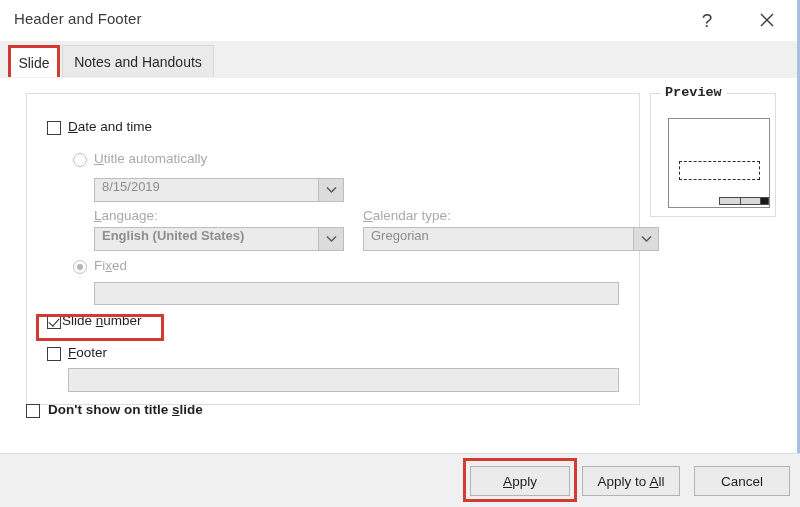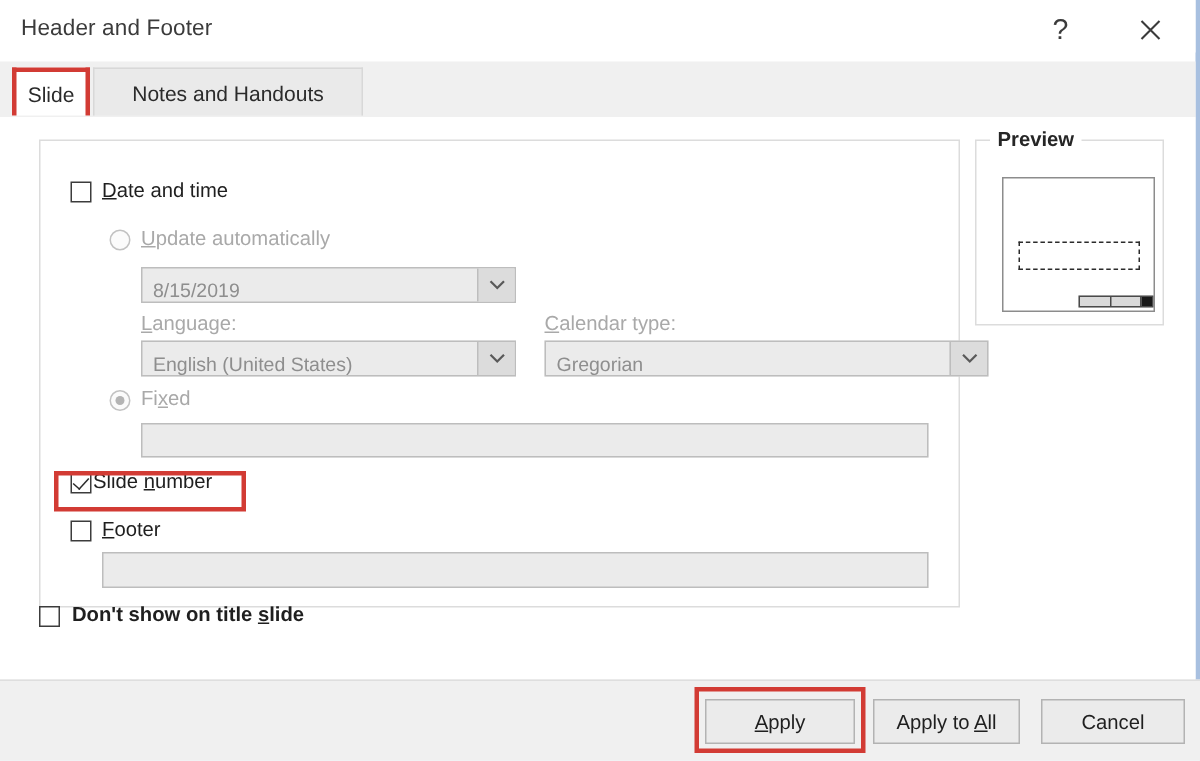--- a/index.html
+++ b/index.html
@@ -46,37 +46,37 @@
     font-size:14px;color:#2b2b2b;
     box-sizing:border-box;
   }
   .tab-slide{
     left:8px;width:52px;
     background:#ffffff;
     border:3px solid #d23b34;
     border-bottom:none;
   }
   .tab-notes{
-    left:62px;width:180px;
+    left:62px;width:152px;
     background:#eaeaea;
     border:1px solid #d8d8d8;
     border-bottom:none;
   }
   
   .body{
     position:absolute;left:0;top:78px;width:100%;height:375px;
     background:#ffffff;
   }
   .groupbox{
     position:absolute;
     border:1px solid #dcdcdc;
     background:transparent;
   }
   .group-include{ left:26px; top:15px; width:612px; height:310px; }
-  .group-preview{ left:650px; top:15px; width:124px; height:122px; }
+  .group-preview{ left:650px; top:15px; width:124px; height:122px;font-family:Liberation Mono, monospace; }
   .group-legend{
     position:absolute;top:-9px;left:9px;
     background:#ffffff;padding:0 5px;
     font-size:13.5px;color:#262626;font-weight:600;
   }
   
   .cb{
     position:absolute;width:14px;height:14px;
     border:1.6px solid #3c3c3c;background:#ffffff;box-sizing:border-box;
   }
@@ -102,21 +102,21 @@
   .field{
     position:absolute;box-sizing:border-box;
     background:#ebebeb;border:1px solid #bdbdbd;
     font-size:13px;color:#8e8e8e;
     display:flex;align-items:center;padding-left:7px;
   }
   .combo{
     position:absolute;box-sizing:border-box;
     background:#ebebeb;border:1px solid #bdbdbd;
     font-size:13px;color:#8e8e8e;
-    display:flex;align-items:flex-end;padding-left:7px;
+    display:flex;align-items:flex-start;padding-left:7px;
   }
   .combo .arrow{
     position:absolute;right:0;top:0;bottom:0;width:24px;
     background:#dcdcdc;border-left:1px solid #bdbdbd;
     display:flex;align-items:center;justify-content:center;
   }
   .combo .arrow svg{display:block;}
   
   .annot{
     position:absolute;border:3px solid #d23b34;box-sizing:border-box;
@@ -185,36 +185,36 @@
 
     <div class="groupbox group-include">
 
       <div class="cb" style="left:20px;top:27px;"></div>
       <div class="lbl" style="left:41px;top:25px;">
         <u>D</u><span>ate and time</span>
       </div>
 
       <div class="radio" style="left:46px;top:59px;"></div>
       <div class="lbl dim" style="left:67px;top:57px;">
-        <u>U</u><span>pdate automatically</span>
+        <u>U</u><span>title automatically</span>
       </div>
 
       <div class="combo" style="left:67px;top:84px;width:250px;height:24px;">
         <span>8/15/2019</span>
         <span class="arrow">
           <svg width="11" height="8" viewBox="0 0 11 8">
               <path d="M1 1.5 L5.5 6 L10 1.5" stroke="#5a5a5a" stroke-width="1.5" fill="none"></path>
             </svg>
         </span>
       </div>
 
       <div class="lbl dim" style="left:67px;top:114px;">
         <u>L</u><span>anguage:</span>
       </div>
-      <div class="combo" style="left:67px;top:133px;width:250px;height:24px;">
+      <div class="combo" style="left:67px;top:133px;width:250px;height:24px;font-weight:bold;">
         <span>English (United States)</span>
         <span class="arrow">
           <svg width="11" height="8" viewBox="0 0 11 8">
               <path d="M1 1.5 L5.5 6 L10 1.5" stroke="#5a5a5a" stroke-width="1.5" fill="none"></path>
             </svg>
         </span>
       </div>
 
       <div class="lbl dim" style="left:336px;top:114px;text-align:center;">
         <u>C</u><span>alendar type:</span>

